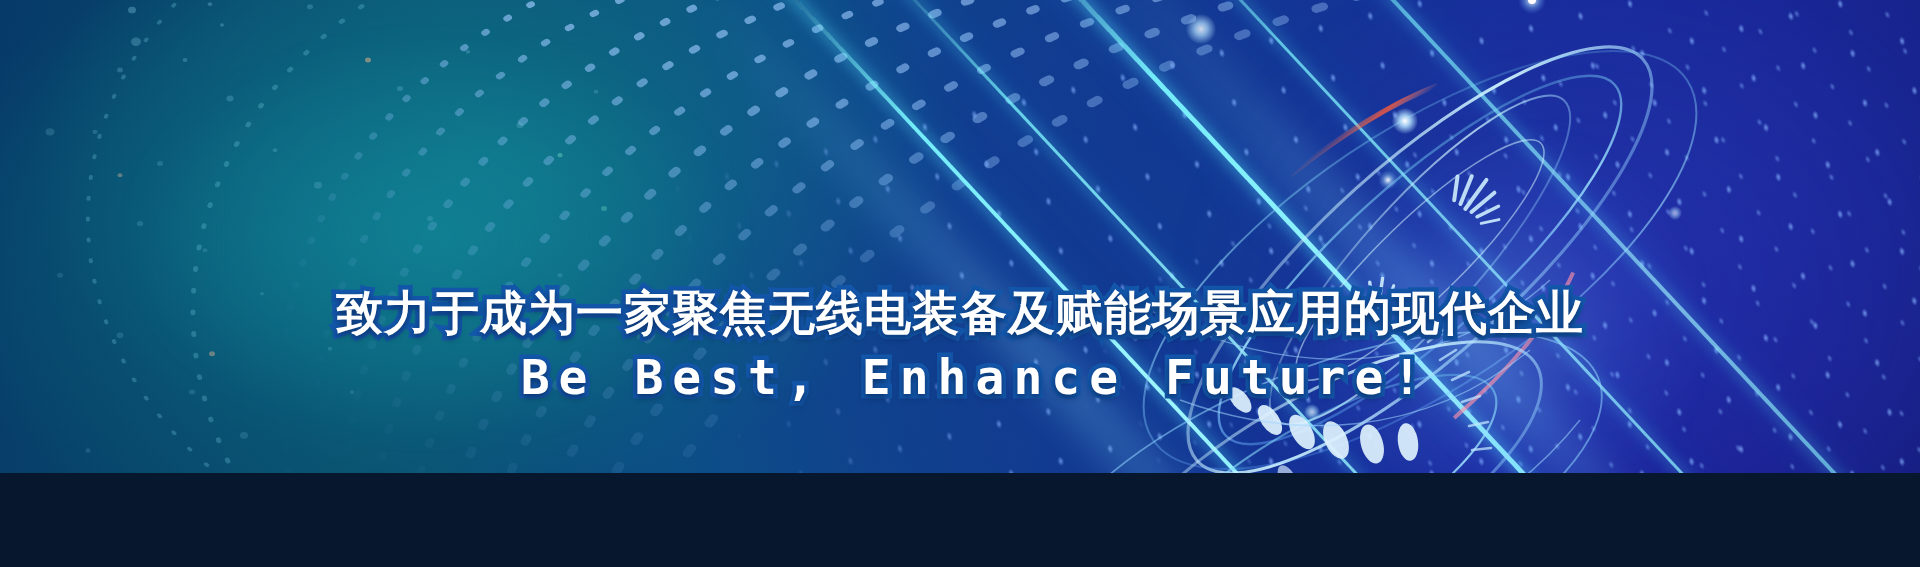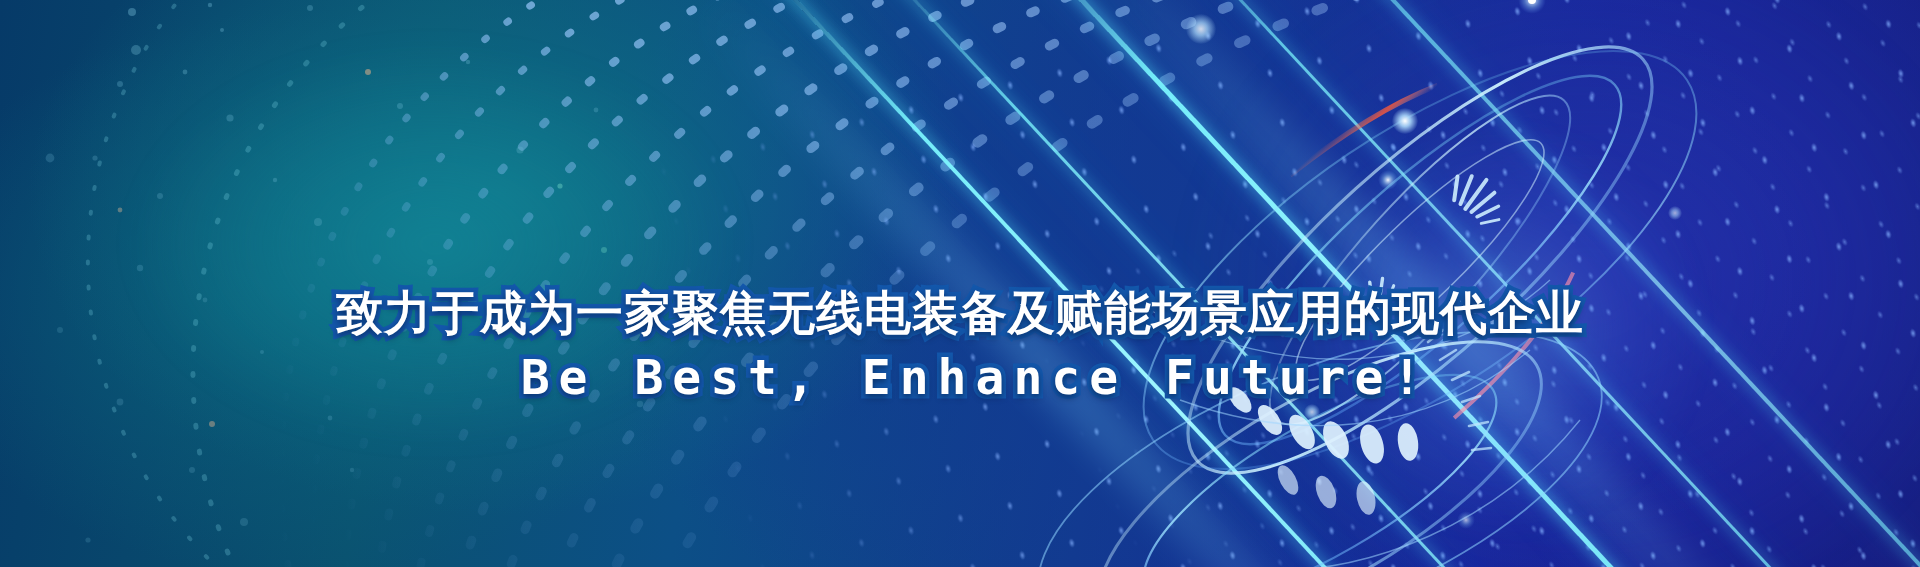--- a/index.html
+++ b/index.html
@@ -1,21 +1,21 @@
 <!DOCTYPE html>
 <html><head>
 <meta charset="utf-8">
 <title>Corporate Tech Banner</title>
 <style>
   html,body{margin:0;padding:0;background:#06172e;}
   body{font-family:"Liberation Sans",sans-serif;}
 
   .banner{
     position:relative;
-    width:1920px;height:567px;
+    width:1920px;height:473px;
     overflow:hidden;
     background:#0a2f5c;
   }
 
   
   .bg-base{
     position:absolute;inset:0;
     background:
       radial-gradient(ellipse 760px 520px at 26% 34%, #0e6f86 0%, rgba(14,111,134,0) 62%),
       radial-gradient(ellipse 620px 430px at 16% 52%, #0a5f7a 0%, rgba(10,95,122,0) 66%),

